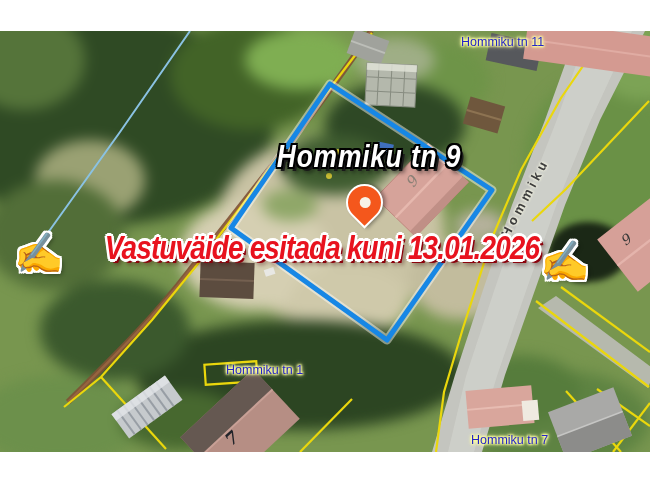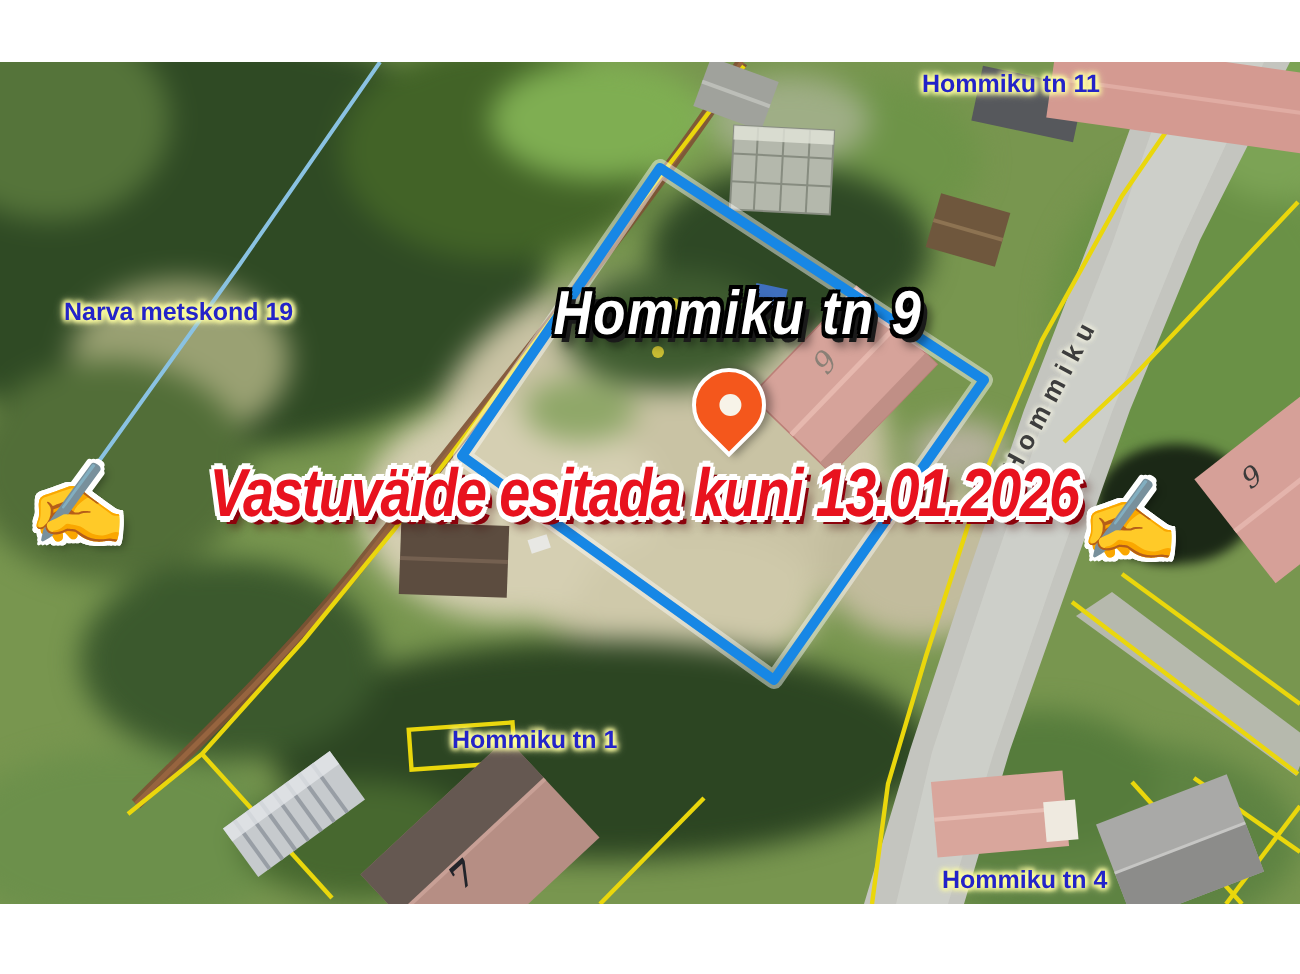--- a/index.html
+++ b/index.html
@@ -2,21 +2,21 @@
 <html><head>
 <meta charset="utf-8">
 <style>
   html,body{margin:0;padding:0;background:#ffffff;}
   #stage{position:relative;width:650px;height:487px;background:#ffffff;overflow:hidden;
          font-family:"Liberation Sans",sans-serif;}
   #map{position:absolute;left:0;top:31px;width:650px;height:421px;overflow:hidden;background:#78964f;}
   #map svg{display:block;}
 
   
-  .map-label{position:absolute;white-space:nowrap;font-size:12.5px;font-weight:bold;color:#2424c8;
+  .map-label{position:absolute;white-space:nowrap;font-size:12.5px;font-weight:normal;color:#2424c8;
     text-shadow:-1px -1px 2px #ffffa0,1px -1px 2px #ffffa0,-1px 1px 2px #ffffa0,1px 1px 2px #ffffa0,
                  0 0 4px #ffffa0,0 0 6px #ffffc8;padding-left:24px;}
 
   
   .road-label{position:absolute;left:478px;top:190px;width:94px;text-align:center;
     transform:rotate(-62deg);font-size:13px;font-weight:bold;letter-spacing:4px;color:#3d3d3d;
     text-shadow:0 0 3px #eaeadb,0 0 3px #eaeadb,1px 1px 2px #eaeadb,-1px -1px 2px #eaeadb;}
 
   
   .big-title{position:absolute;left:369px;top:139px;transform:translateX(-50%) scaleX(.85);
@@ -185,24 +185,23 @@
         <circle cx="337" cy="152" r="3" fill="#cfc335"></circle>
         <circle cx="329" cy="176" r="3" fill="#c9bd33"></circle>
       </g>
 
       <g fill="none" stroke-linejoin="round">
         <polygon points="330,84 492,190 387,340 231,228" stroke="#ffffff" stroke-width="9" opacity="0.45"></polygon>
         <polygon points="330,84 492,190 387,340 231,228" stroke="#1787e5" stroke-width="5"></polygon>
       </g>
     </svg>
 
-    <div class="map-label" style="left:8px;top:118px;">Narva metskond 19</div>
     <div class="map-label" style="left:437px;top:4px;">Hommiku tn 11</div>
     <div class="map-label" style="left:202px;top:332px;">Hommiku tn 1</div>
-    <div class="map-label" style="left:447px;top:402px;">Hommiku tn 4</div>
+    <div class="map-label" style="left:447px;top:402px;">Hommiku tn 7</div>
 
     <div class="road-label" style="top:159px;">Hommiku</div>
 
     <div class="house-number hn-parcel" style="top:141px;">9</div>
     <div class="house-number hn-across" style="top:200px;">9</div>
     <div class="house-number hn-neighbor" style="top:397px;">7</div>
   </div>
 
   <div class="big-title">Hommiku tn 9</div>
 

